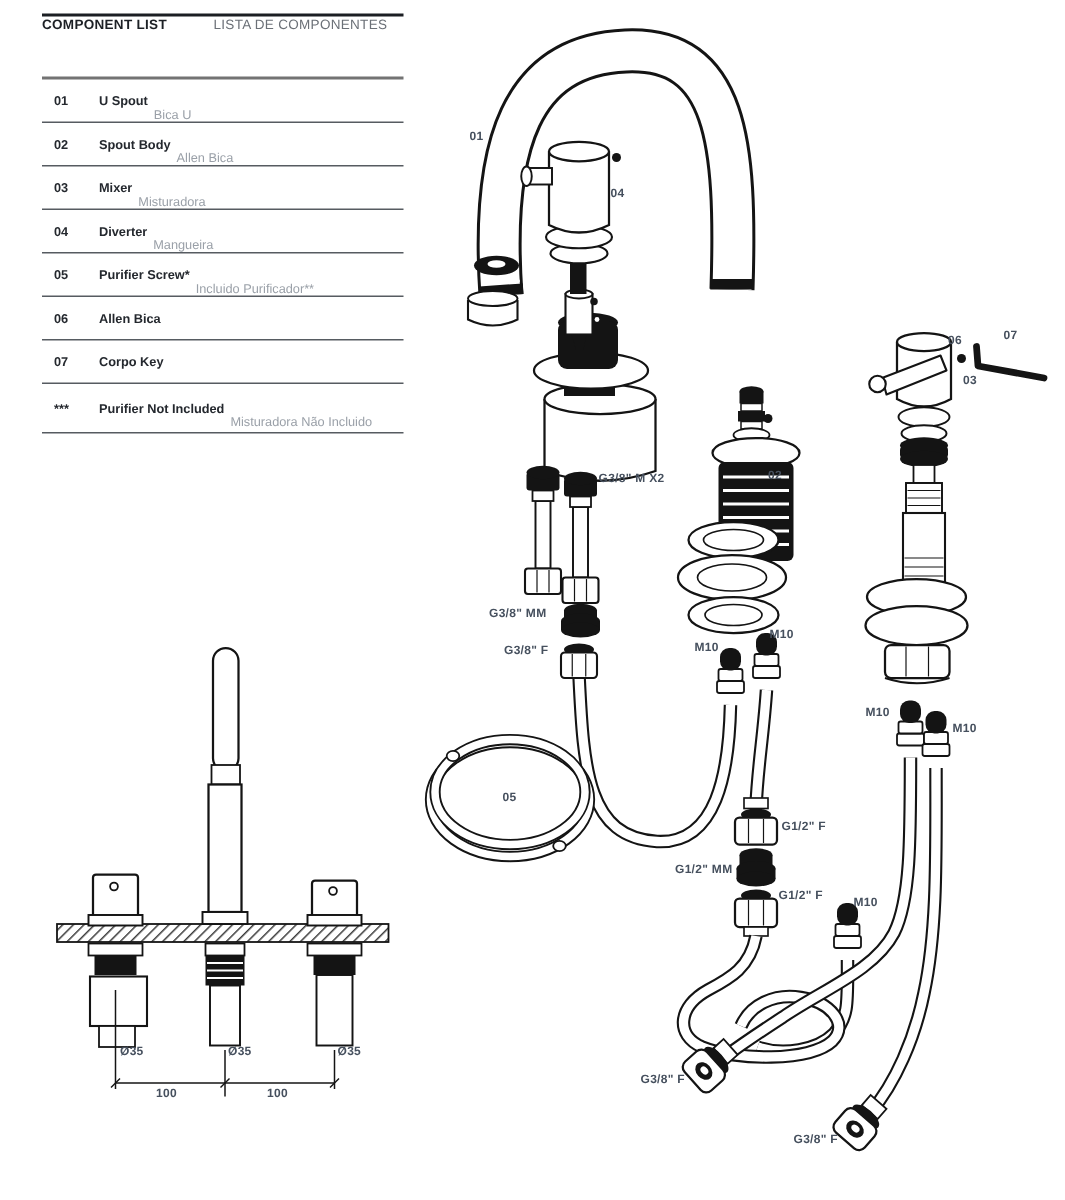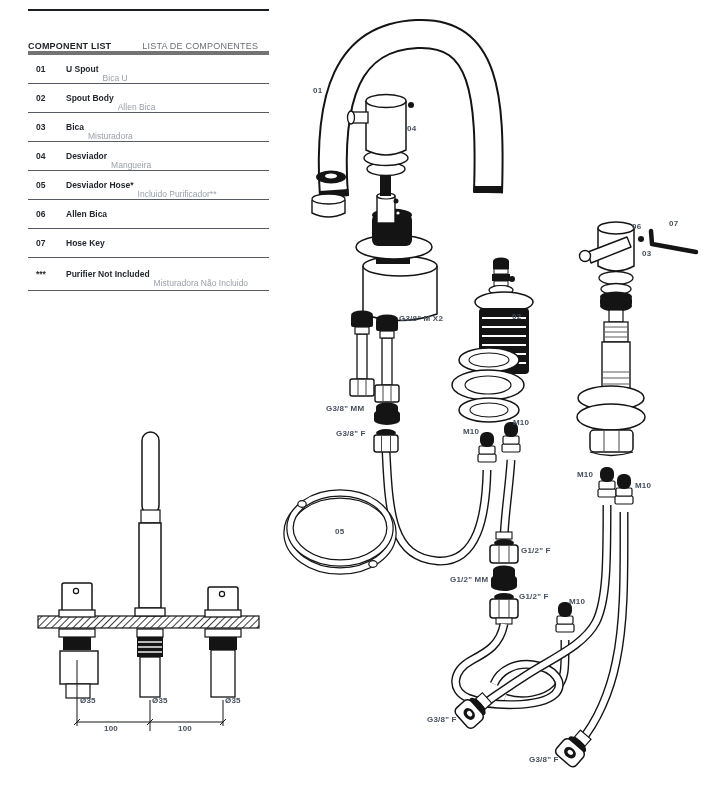--- a/index.html
+++ b/index.html
@@ -6,22 +6,22 @@
   body{
     width:710px;height:800px;position:relative;background:#ffffff;
     font-family:"Liberation Sans",sans-serif;overflow:hidden;
   }
   
   .clist{
     position:absolute;left:28px;top:9px;width:241px;
     border-top:2.5px solid #1b1e23;
   }
   .cl-header{
-    display:flex;align-items:flex-end;gap:6px;
-    height:40px;border-bottom:4px solid #737373;
+    display:flex;align-items:flex-start;gap:6px;
+    height:40px;border-bottom:2px solid #737373;
     white-space:nowrap;
   }
   .cl-title{font-size:9px;font-weight:bold;color:#1c2025;letter-spacing:.2px;}
   .cl-subtitle{font-size:9px;color:#6b7077;letter-spacing:.2px;margin-left:25px;}
   .cl-row{
     display:flex;align-items:center;height:28px;
     border-bottom:1.5px solid #565b61;
   }
   .cl-row.note{height:32px;}
   .cl-num{width:22px;padding-left:8px;font-size:8.5px;font-weight:bold;color:#24282e;flex:none;}
@@ -50,41 +50,41 @@
     <span class="cl-en">U Spout</span>
     <span class="cl-pt">Bica U</span>
   </div>
   <div class="cl-row">
     <span class="cl-num">02</span>
     <span class="cl-en">Spout Body</span>
     <span class="cl-pt">Allen Bica</span>
   </div>
   <div class="cl-row">
     <span class="cl-num">03</span>
-    <span class="cl-en">Bica</span>
+    <span class="cl-en">Mixer</span>
     <span class="cl-pt">Misturadora</span>
   </div>
   <div class="cl-row">
     <span class="cl-num">04</span>
-    <span class="cl-en">Desviador</span>
+    <span class="cl-en">Diverter</span>
     <span class="cl-pt">Mangueira</span>
   </div>
   <div class="cl-row">
     <span class="cl-num">05</span>
-    <span class="cl-en">Desviador Hose*</span>
+    <span class="cl-en">Purifier Screw*</span>
     <span class="cl-pt">Incluido Purificador**</span>
   </div>
   <div class="cl-row">
     <span class="cl-num">06</span>
     <span class="cl-en">Allen Bica</span>
     <span class="cl-pt"></span>
   </div>
   <div class="cl-row">
     <span class="cl-num">07</span>
-    <span class="cl-en">Hose Key</span>
+    <span class="cl-en">Corpo Key</span>
     <span class="cl-pt"></span>
   </div>
   <div class="cl-row note">
     <span class="cl-num">***</span>
     <span class="cl-en">Purifier Not Included</span>
     <span class="cl-pt">Misturadora Não Incluido</span>
   </div>
 </div>
 
 <svg style="left:280px;top:0;width:430px;height:800px;" viewBox="280 0 430 800">

